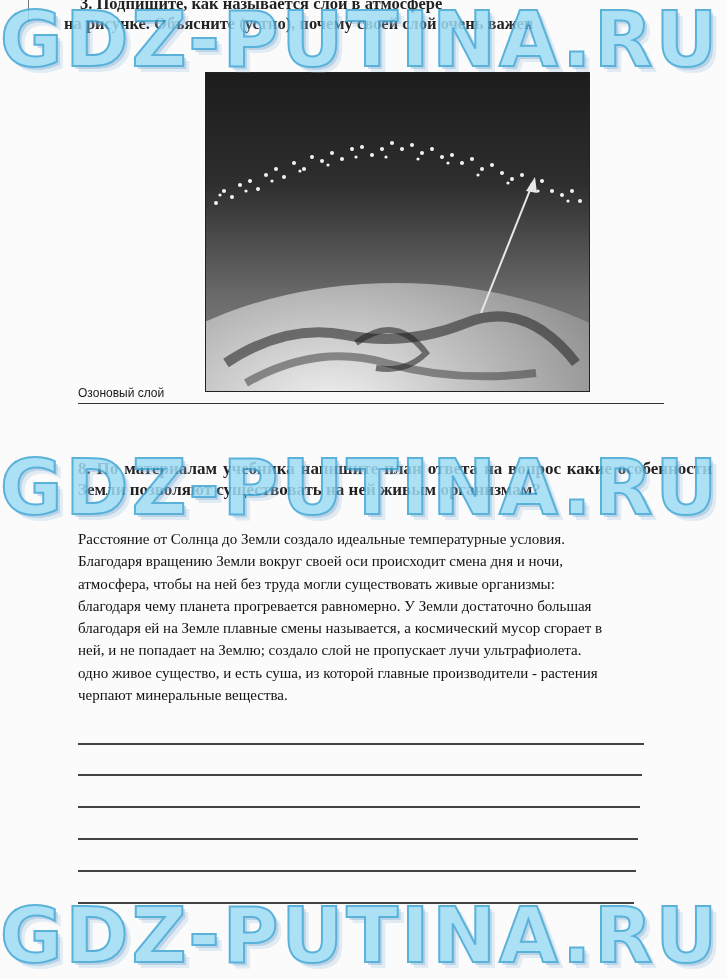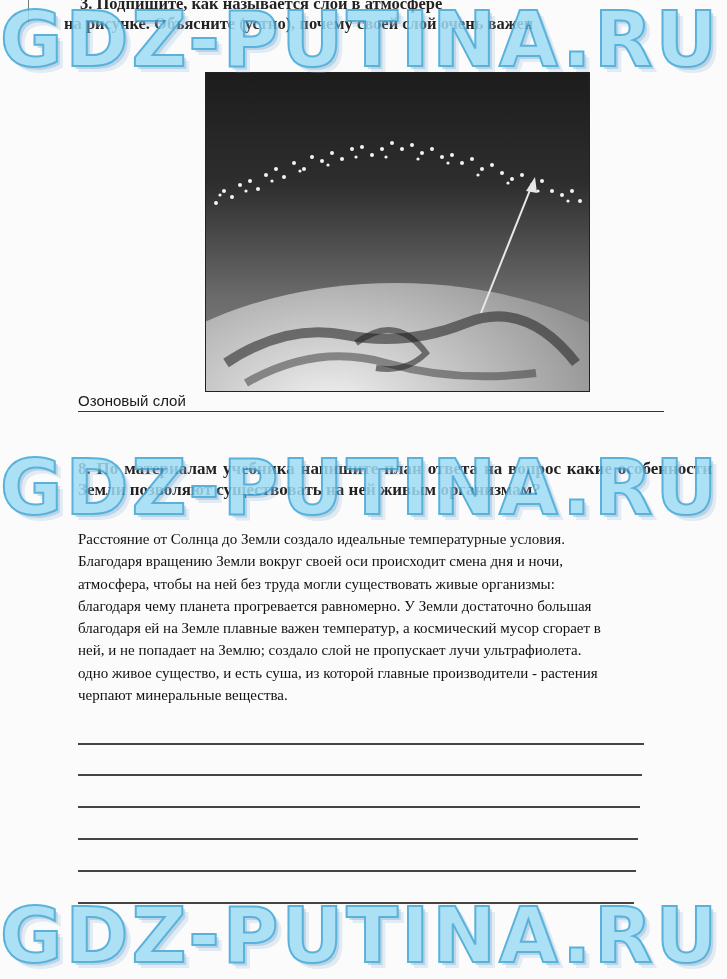--- a/index.html
+++ b/index.html
@@ -3,21 +3,21 @@
   <meta charset="utf-8">
   <style>
     html, body { margin:0; padding:0; }
     body { width:727px; height:979px; background:#fbfbfb; position:relative; overflow:hidden; font-family:"Liberation Serif", serif; color:#1a1a1a; }
     .edge-line { position:absolute; left:28px; top:0; width:1px; height:22px; background:#777; }
     .q3 { position:absolute; left:64px; top:-6px; width:620px; font-weight:bold; font-size:16.5px; line-height:20px; color:#222; }
     .q3 .l1 { padding-left:16px; }
     .photo { position:absolute; left:205px; top:72px; width:383px; height:318px; border:1.5px solid #222; overflow:hidden;
       background: linear-gradient(180deg, #1c1c1c 0%, #2e2e2e 35%, #6a6a6a 70%, #8a8a8a 100%); }
     .photo svg { position:absolute; left:0; top:0; }
-    .answer3 { position:absolute; left:78px; top:392px; width:586px; font-family:"Liberation Sans", sans-serif; font-size:15px; border-bottom:1.5px solid #333; padding-bottom:1px; line-height:18px; }
+    .answer3 { position:absolute; left:78px; top:384px; width:586px; font-family:"Liberation Sans", sans-serif; font-size:12px; border-bottom:1.5px solid #333; padding-bottom:1px; line-height:18px; }
     .q4 { position:absolute; left:78px; top:458px; width:634px; font-weight:bold; font-size:17px; line-height:21px; text-align:justify; color:#222; }
     .answer4 { position:absolute; left:78px; top:528px; width:640px; font-family:Liberation Serif, serif; font-size:15px; line-height:22.3px; color:#111; }
     .rule { position:absolute; left:78px; height:1.5px; background:#444; }
     .wm { position:absolute; left:0; width:590px; text-align:center; font-family:"DejaVu Sans", sans-serif; font-weight:bold; font-size:76px; letter-spacing:3px;
       color:#9fdcf5; -webkit-text-stroke:2px #3fa6d6; opacity:0.85; pointer-events:none; line-height:1; white-space:nowrap;
       text-shadow: 3px 3px 0 rgba(120,170,210,0.45), 6px 6px 0 rgba(150,190,220,0.3); }
   </style>
 </head>
 <body>
 
@@ -105,21 +105,21 @@
 
 <div class="answer3">Озоновый слой</div>
 
 <div class="q4">8. По материалам учебника напишите план ответа на вопрос какие особенности Земли позволяют существовать на ней живым организмам?</div>
 
 <div class="answer4">
   <div>Расстояние от Солнца до Земли создало идеальные температурные условия.</div>
   <div>Благодаря вращению Земли вокруг своей оси происходит смена дня и ночи,</div>
   <div>атмосфера, чтобы на ней без труда могли существовать живые организмы:</div>
   <div>благодаря чему планета прогревается равномерно. У Земли достаточно большая</div>
-  <div>благодаря ей на Земле плавные важен температур, а космический мусор сгорает в</div>
+  <div>благодаря ей на Земле плавные смены называется, а космический мусор сгорает в</div>
   <div>ней, и не попадает на Землю;  создало слой не пропускает лучи ультрафиолета.</div>
   <div>одно живое существо, и есть суша, из которой главные производители - растения</div>
   <div>черпают минеральные вещества.</div>
 </div>
 
 <div class="rule" style="top:743px;width:566px;"></div>
 <div class="rule" style="top:774px;width:564px;"></div>
 <div class="rule" style="top:806px;width:562px;"></div>
 <div class="rule" style="top:838px;width:560px;"></div>
 <div class="rule" style="top:870px;width:558px;"></div>

